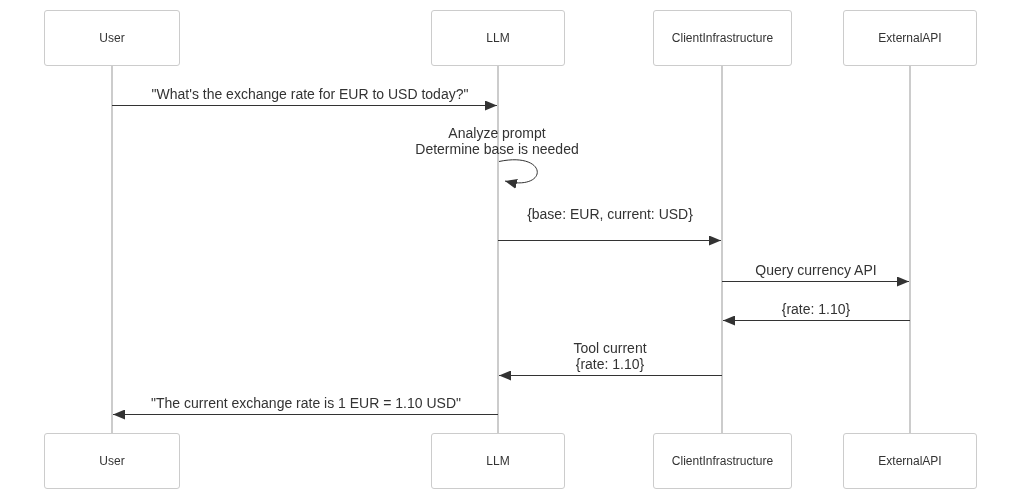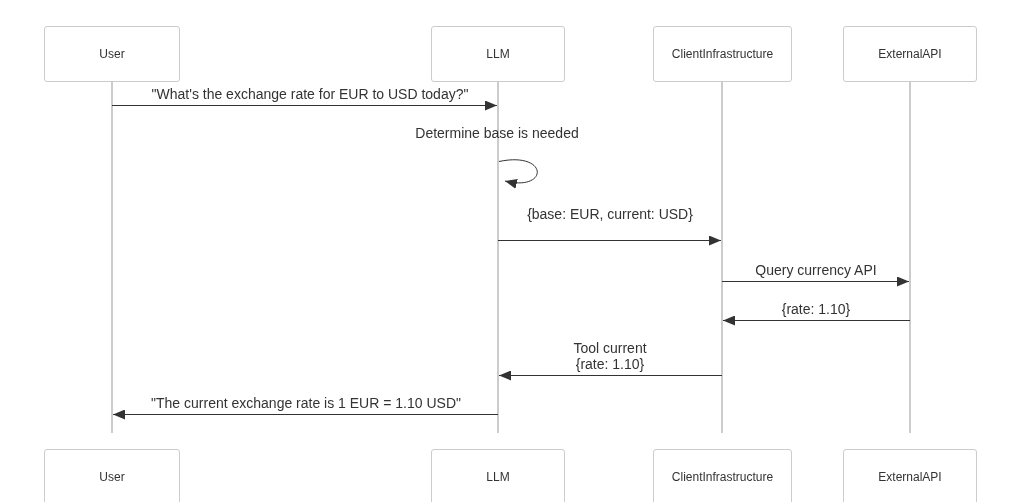--- a/index.html
+++ b/index.html
@@ -26,21 +26,20 @@
   .actor {
     position: absolute;
     height: 56px;
     box-sizing: border-box;
     background: var(--actor-fill);
     border: 1px solid var(--actor-border);
     border-radius: 3px;
     display: flex;
     align-items: center;
     justify-content: center;
-    margin-top: 16px;
   }
   .actor-label {
     font-size: 12px;
     color: var(--text);
     white-space: nowrap;
   }
   .msg-label {
     position: absolute;
     transform: translateX(-50%);
     text-align: center;
@@ -101,20 +100,21 @@
   </div>
   <div class="actor" style="left:843px; top:433px; width:134px">
     <span class="actor-label">ExternalAPI</span>
   </div>
 
   <div class="msg-label" style="left:310px; top:86px">
     <span>"What's the exchange rate for EUR to USD today?"</span>
   </div>
 
   <div class="msg-label" style="left:497px; top:125px">
+    <span>Analyze prompt</span>
     <span>Determine base is needed</span>
   </div>
 
   <div class="msg-label" style="left:610px; top:206px">
     <span>{base: EUR, current: USD}</span>
   </div>
 
   <div class="msg-label" style="left:816px; top:262px">
     <span>Query currency API</span>
   </div>

